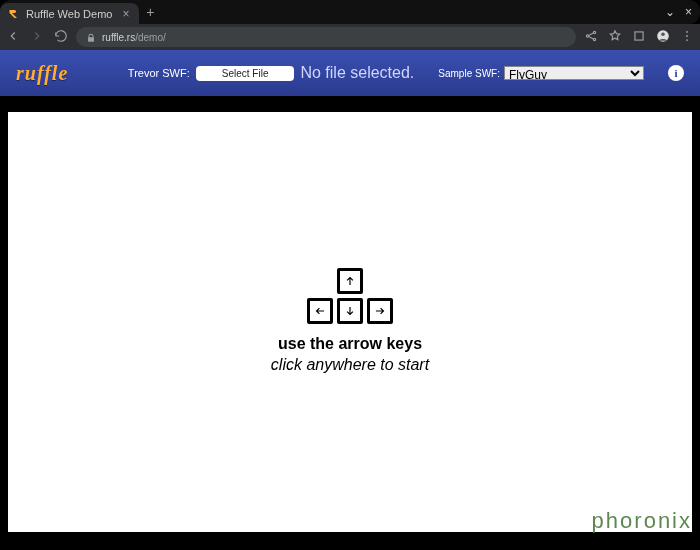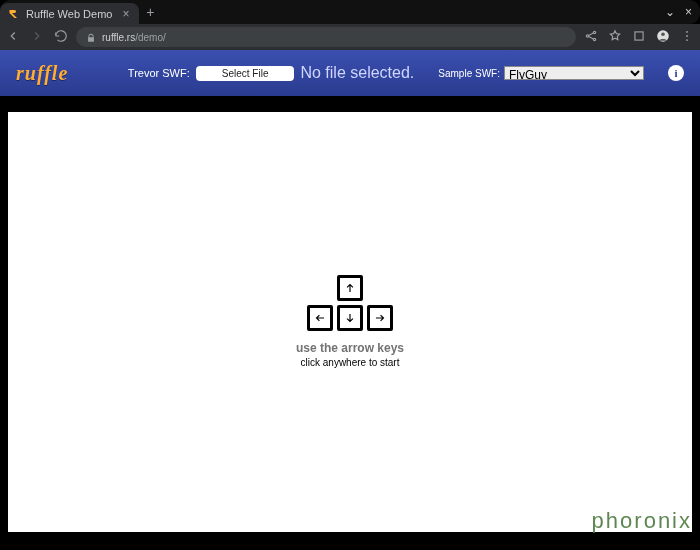--- a/index.html
+++ b/index.html
@@ -55,22 +55,22 @@
   .black-strip{background:#000;height:16px;}
   .stage-wrap{background:#000;padding:0 8px;}
   .stage{background:#fff;height:420px;display:flex;flex-direction:column;align-items:center;justify-content:center;gap:10px;cursor:pointer;}
 
   .keys{display:flex;flex-direction:column;align-items:center;gap:4px;}
   .key-row{display:flex;gap:4px;}
   .key{width:26px;height:26px;border:2px solid #000;border-radius:2px;background:#fff;display:flex;align-items:center;justify-content:center;box-shadow:1px 1px 0 #000 inset, -1px -1px 0 #000 inset;}
   .key svg{width:14px;height:14px;}
 
   .instr{text-align:center;font-family:"Courier New",monospace;line-height:1.3;}
-  .instr .line1{font-weight:bold;font-size:12px;color:#737373;}
-  .instr .line2{font-size:10px;color:#000;}
+  .instr .line1{font-weight:bold;font-size:16px;color:#000000;}
+  .instr .line2{font-size:16px;color:#000;font-style:italic;}
 
   
   .watermark{position:absolute;right:8px;bottom:16px;font-size:22px;letter-spacing:2px;color:var(--phoronix);font-family:"Arial Black",Arial,sans-serif;opacity:.9;pointer-events:none;}
 </style>
 </head>
 <body>
 
 <div class="titlebar">
   <div class="tab">
     <span class="favicon">

